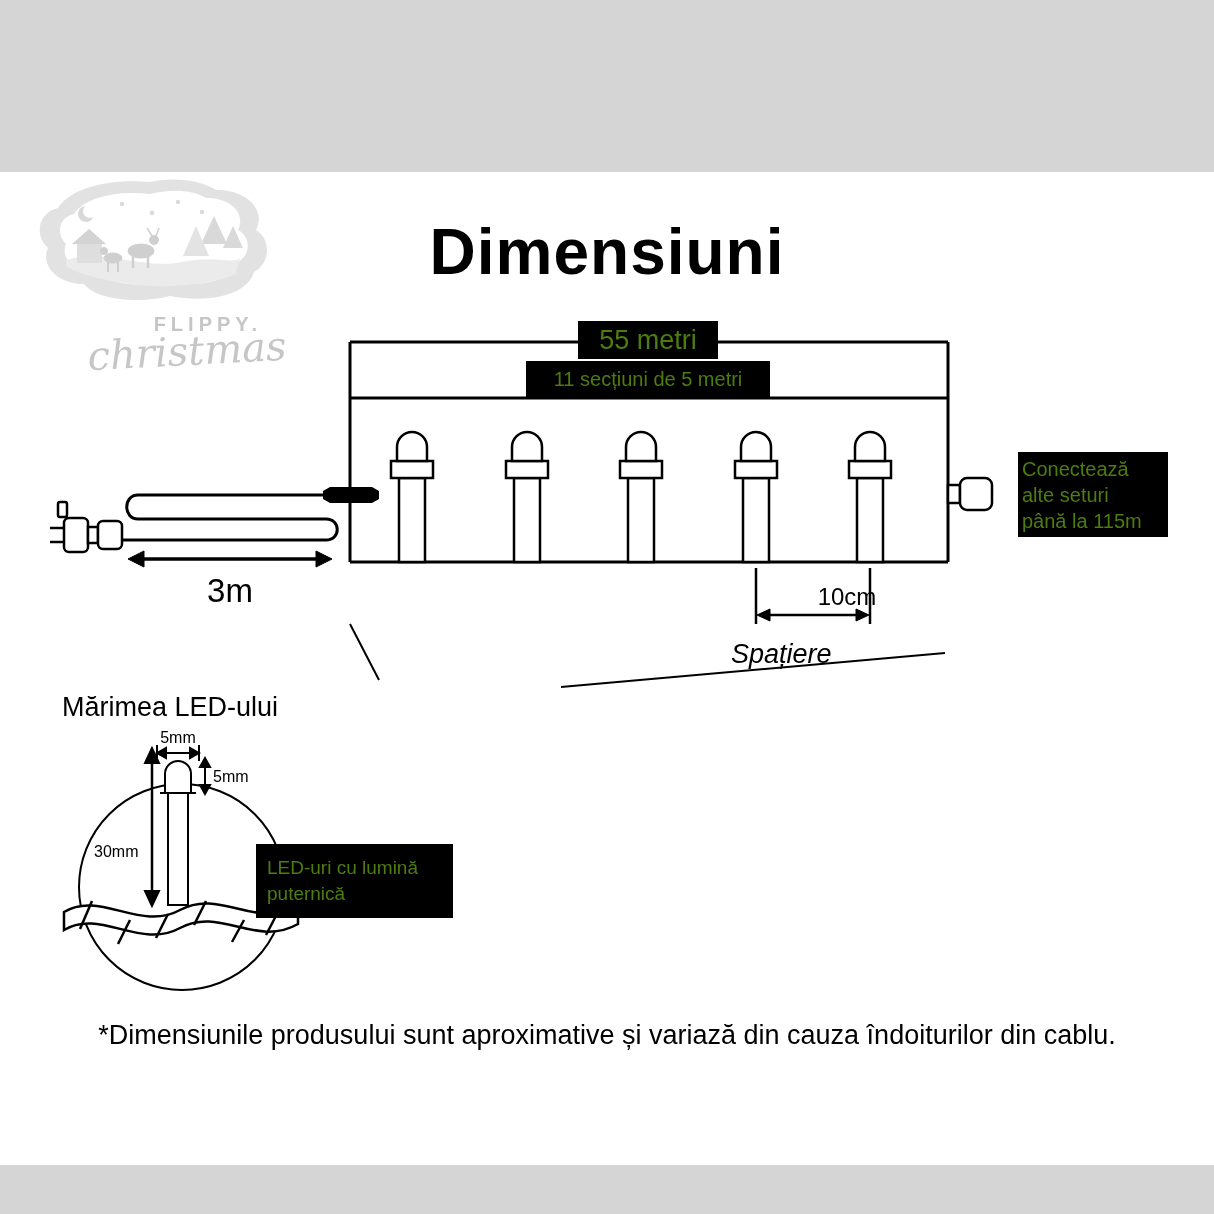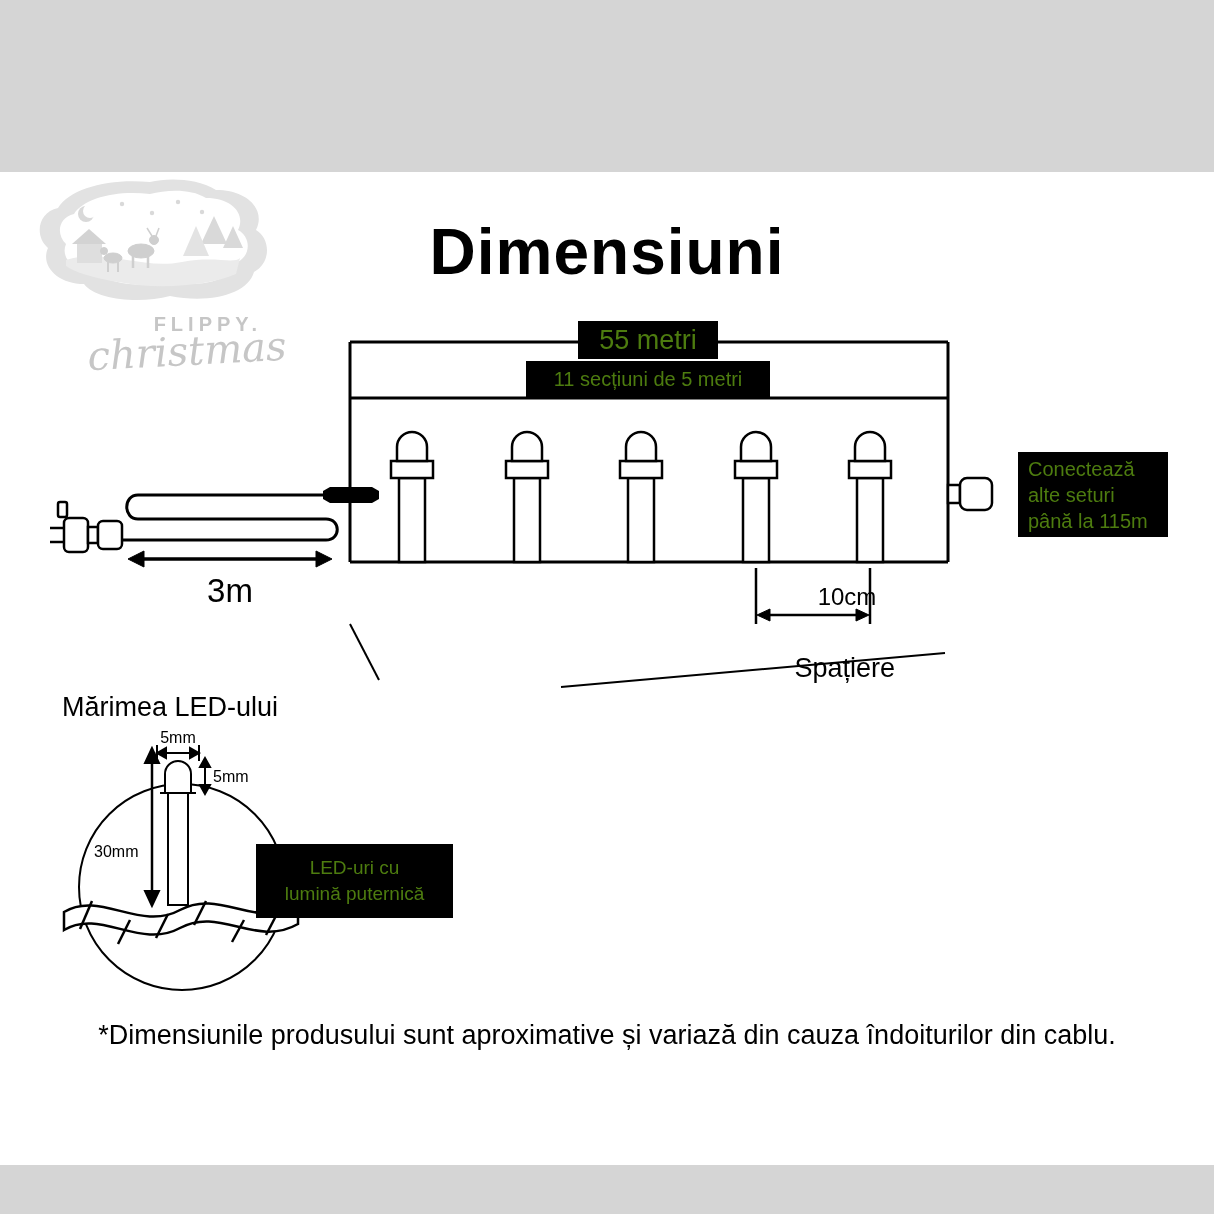--- a/index.html
+++ b/index.html
@@ -14,29 +14,29 @@
 
   .title { position:absolute; top:183px; left:0; width:100%; text-align:center;
            font-size:64px; font-weight:bold; color:#000; letter-spacing:1px; }
 
   .blackbox { position:absolute; background:#000; color:#4d7c0f;
               display:flex; align-items:center; justify-content:center; }
   .box-55      { left:578px; top:289px; width:140px; height:38px; font-size:27px; }
   .box-11      { left:526px; top:329px; width:244px; height:36px; font-size:20px; }
   .box-connect { left:1018px; top:420px; width:150px; height:85px; font-size:20px;
                  line-height:26px; justify-content:flex-start; text-align:left;
-                 padding:6px 10px; white-space:pre-line; }
+                 padding:6px 4px; white-space:pre-line; }
   .box-nrled   { left:380px; top:640px; width:181px; height:34px; font-size:19px; }
   .box-callout { left:256px; top:812px; width:197px; height:74px; font-size:19px;
-                 line-height:26px; justify-content:flex-start; text-align:center; padding:6px 26px; }
+                 line-height:26px; justify-content:flex-start; text-align:left; padding:6px 11px; }
 
   .txt { position:absolute; color:#000; }
   .txt-3m       { left:128px; top:540px; width:204px; text-align:center; font-size:33px; }
   .txt-10cm     { left:790px; top:551px; width:114px; text-align:center; font-size:24px; }
-  .txt-spatiere { left:731px; top:621px; width:164px; text-align:right; font-size:27px; }
+  .txt-spatiere { left:731px; top:607px; width:164px; text-align:left; font-size:27px;font-style:italic; }
   .txt-marimea  { left:62px;  top:660px; font-size:27px; }
   .txt-5mm-top  { left:150px; top:697px; width:56px; text-align:center; font-size:16px; }
   .txt-5mm-right{ left:213px; top:736px; font-size:16px; }
   .txt-30mm     { left:94px;  top:811px; font-size:16px; }
   .disclaimer   { left:0; top:988px; width:100%; text-align:center; font-size:27px; }
 
   .logo-flippy    { position:absolute; left:112px; top:281px; width:150px; text-align:right;
                     font-size:20px; letter-spacing:5px; color:#c6c6c6; font-weight:bold; }
   .logo-christmas { position:absolute; left:87px; top:296px; width:200px; text-align:center;
                     font-family:"DejaVu Serif", serif; font-style:italic;

